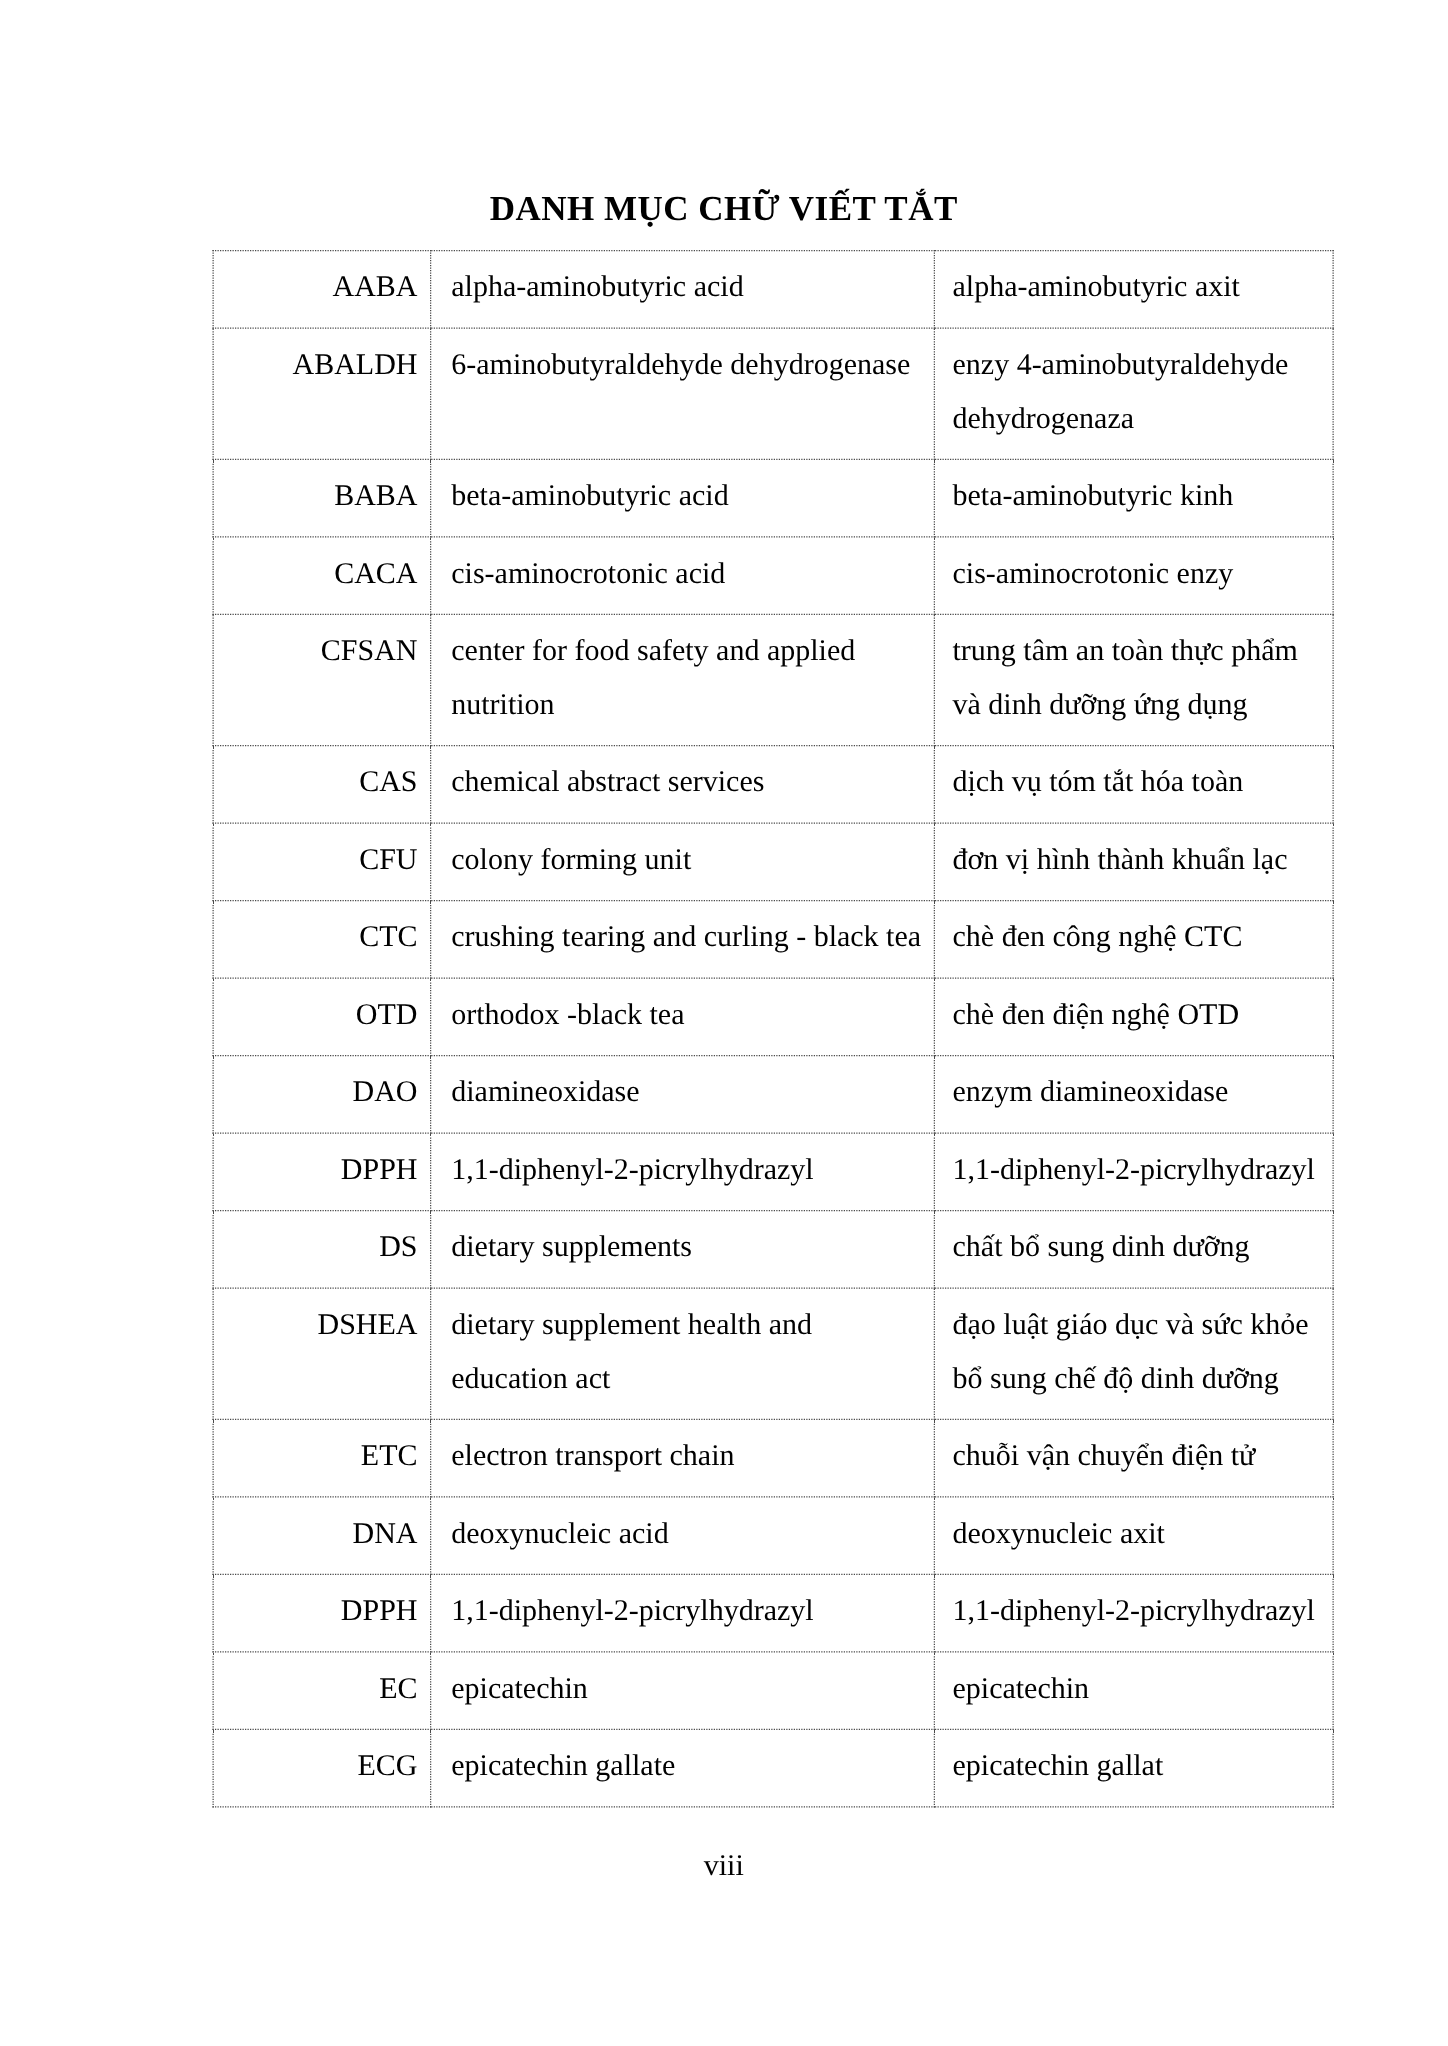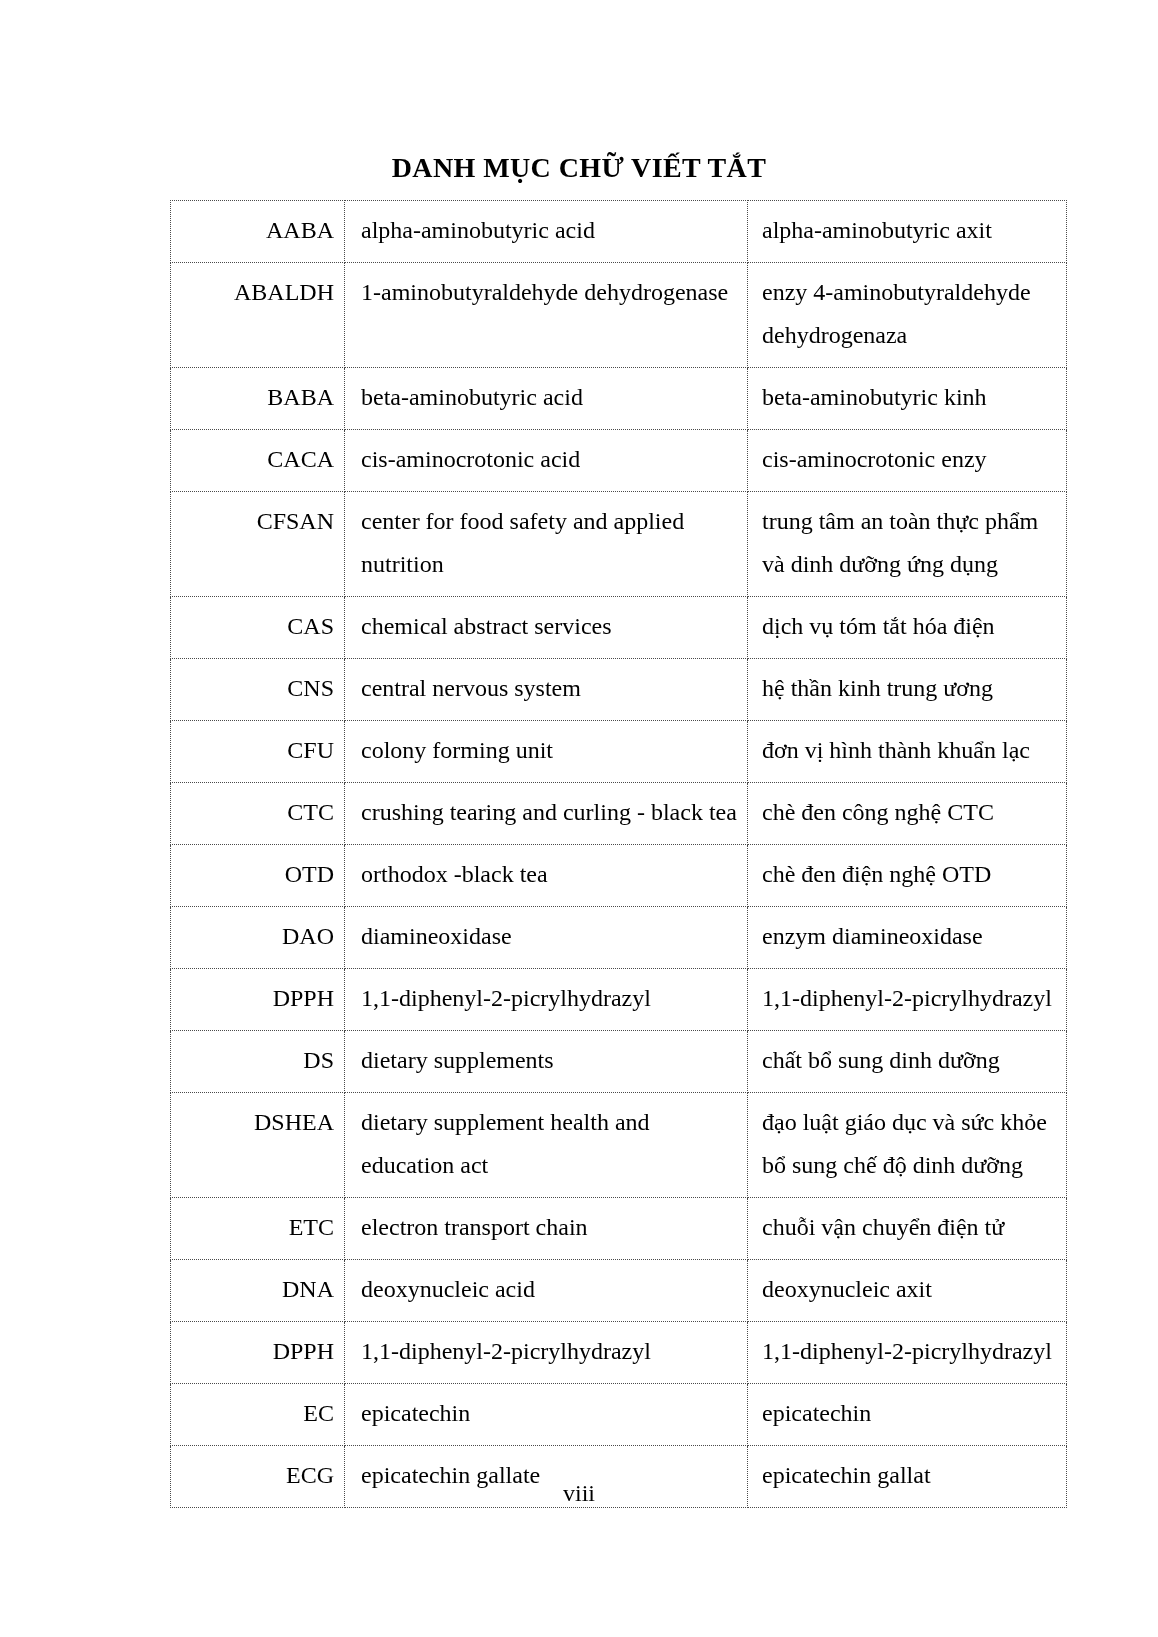--- a/index.html
+++ b/index.html
@@ -82,47 +82,42 @@
       <col class="c-vi">
     </colgroup>
     <tbody>
         <tr>
           <td class="cell-abbr">AABA</td>
           <td class="cell-en">alpha-aminobutyric acid</td>
           <td class="cell-vi">alpha-aminobutyric axit</td>
         </tr>
         <tr>
           <td class="cell-abbr">ABALDH</td>
-          <td class="cell-en">1-aminobutyraldehyde dehydrogenase</td>
+          <td class="cell-en">6-aminobutyraldehyde dehydrogenase</td>
           <td class="cell-vi">enzy 4-aminobutyraldehyde dehydrogenaza</td>
         </tr>
         <tr>
           <td class="cell-abbr">BABA</td>
           <td class="cell-en">beta-aminobutyric acid</td>
           <td class="cell-vi">beta-aminobutyric kinh</td>
         </tr>
         <tr>
           <td class="cell-abbr">CACA</td>
           <td class="cell-en">cis-aminocrotonic acid</td>
           <td class="cell-vi">cis-aminocrotonic enzy</td>
         </tr>
         <tr>
           <td class="cell-abbr">CFSAN</td>
           <td class="cell-en">center for food safety and applied nutrition</td>
           <td class="cell-vi">trung tâm an toàn thực phẩm và dinh dưỡng ứng dụng</td>
         </tr>
         <tr>
           <td class="cell-abbr">CAS</td>
           <td class="cell-en">chemical abstract services</td>
-          <td class="cell-vi">dịch vụ tóm tắt hóa điện</td>
-        </tr>
-        <tr>
-          <td class="cell-abbr">CNS</td>
-          <td class="cell-en">central nervous system</td>
-          <td class="cell-vi">hệ thần kinh trung ương</td>
+          <td class="cell-vi">dịch vụ tóm tắt hóa toàn</td>
         </tr>
         <tr>
           <td class="cell-abbr">CFU</td>
           <td class="cell-en">colony forming unit</td>
           <td class="cell-vi">đơn vị hình thành khuẩn lạc</td>
         </tr>
         <tr>
           <td class="cell-abbr">CTC</td>
           <td class="cell-en">crushing tearing  and curling - black tea</td>
           <td class="cell-vi">chè đen công nghệ CTC</td>

